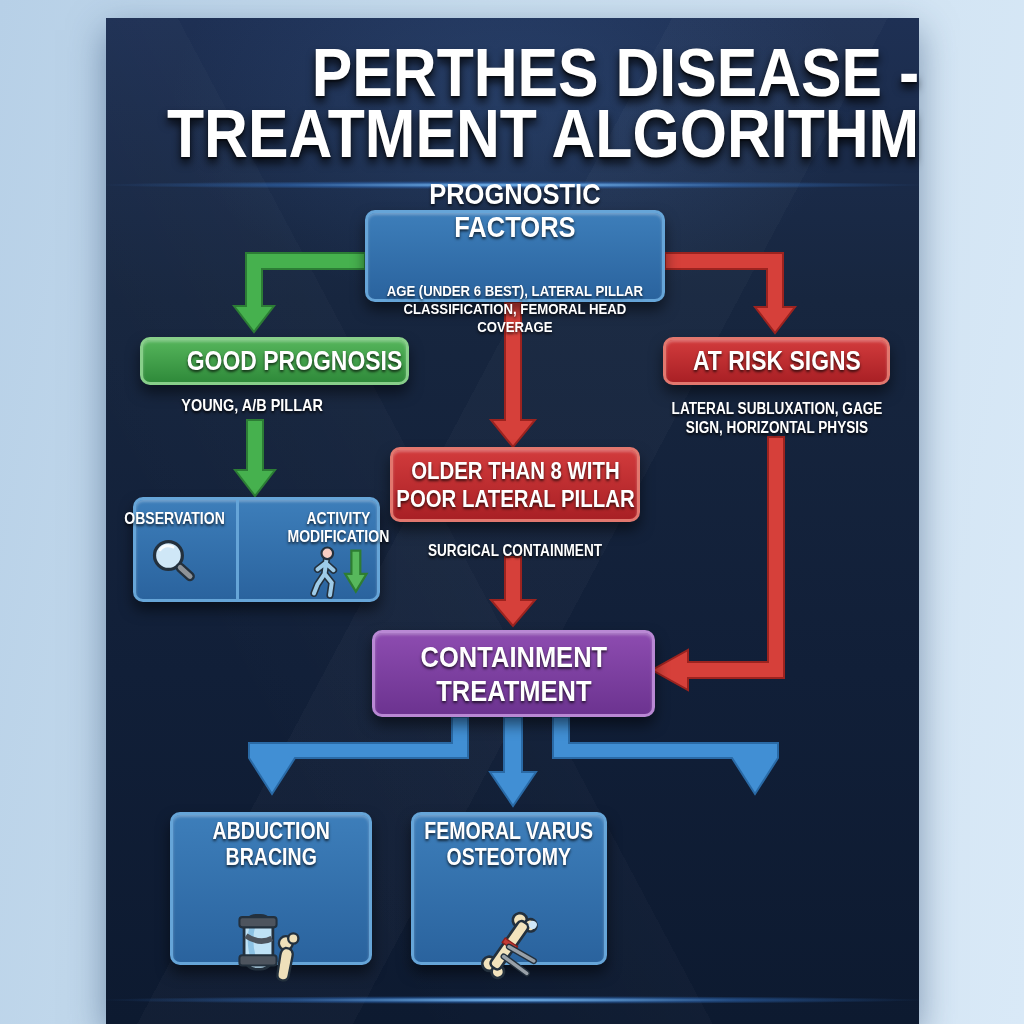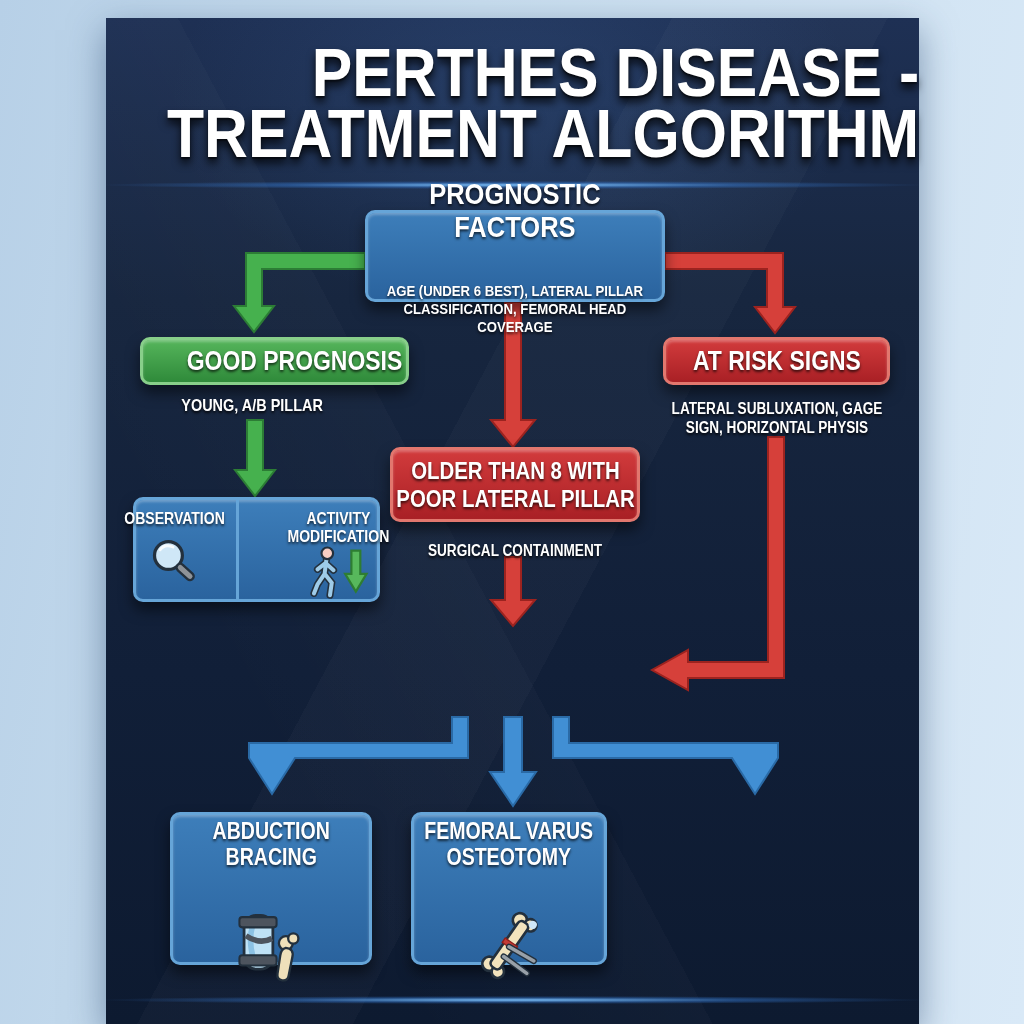--- a/index.html
+++ b/index.html
@@ -146,20 +146,23 @@
     <span class="squeeze">SURGICAL CONTAINMENT</span>
   </div>
 
   <div class="node red n-risk">
     <span class="squeeze">AT RISK SIGNS</span>
   </div>
   <div class="note note-risk">
     <span class="squeeze">LATERAL SUBLUXATION, GAGE SIGN, HORIZONTAL PHYSIS</span>
   </div>
 
+  <div class="node purple n-cont">
+    <span class="squeeze">CONTAINMENT TREATMENT</span>
+  </div>
 
   <div class="node blue leaf n-abd">
     <span class="h">
         <span class="squeeze">ABDUCTION BRACING</span>
       </span>
     <span class="ic">
       <svg viewBox="0 0 84 84" width="78" height="78">
         <g stroke="#23303d" stroke-width="2.5" fill="#efe0ba">
           <circle cx="58" cy="40" r="7.5"></circle>
           <path d="M58 45 q9 1 7 10 l-4 20 q-1 6 -7 5 q-6 -1 -5 -7 l3 -20 q1 -7 6 -8 z"></path>

